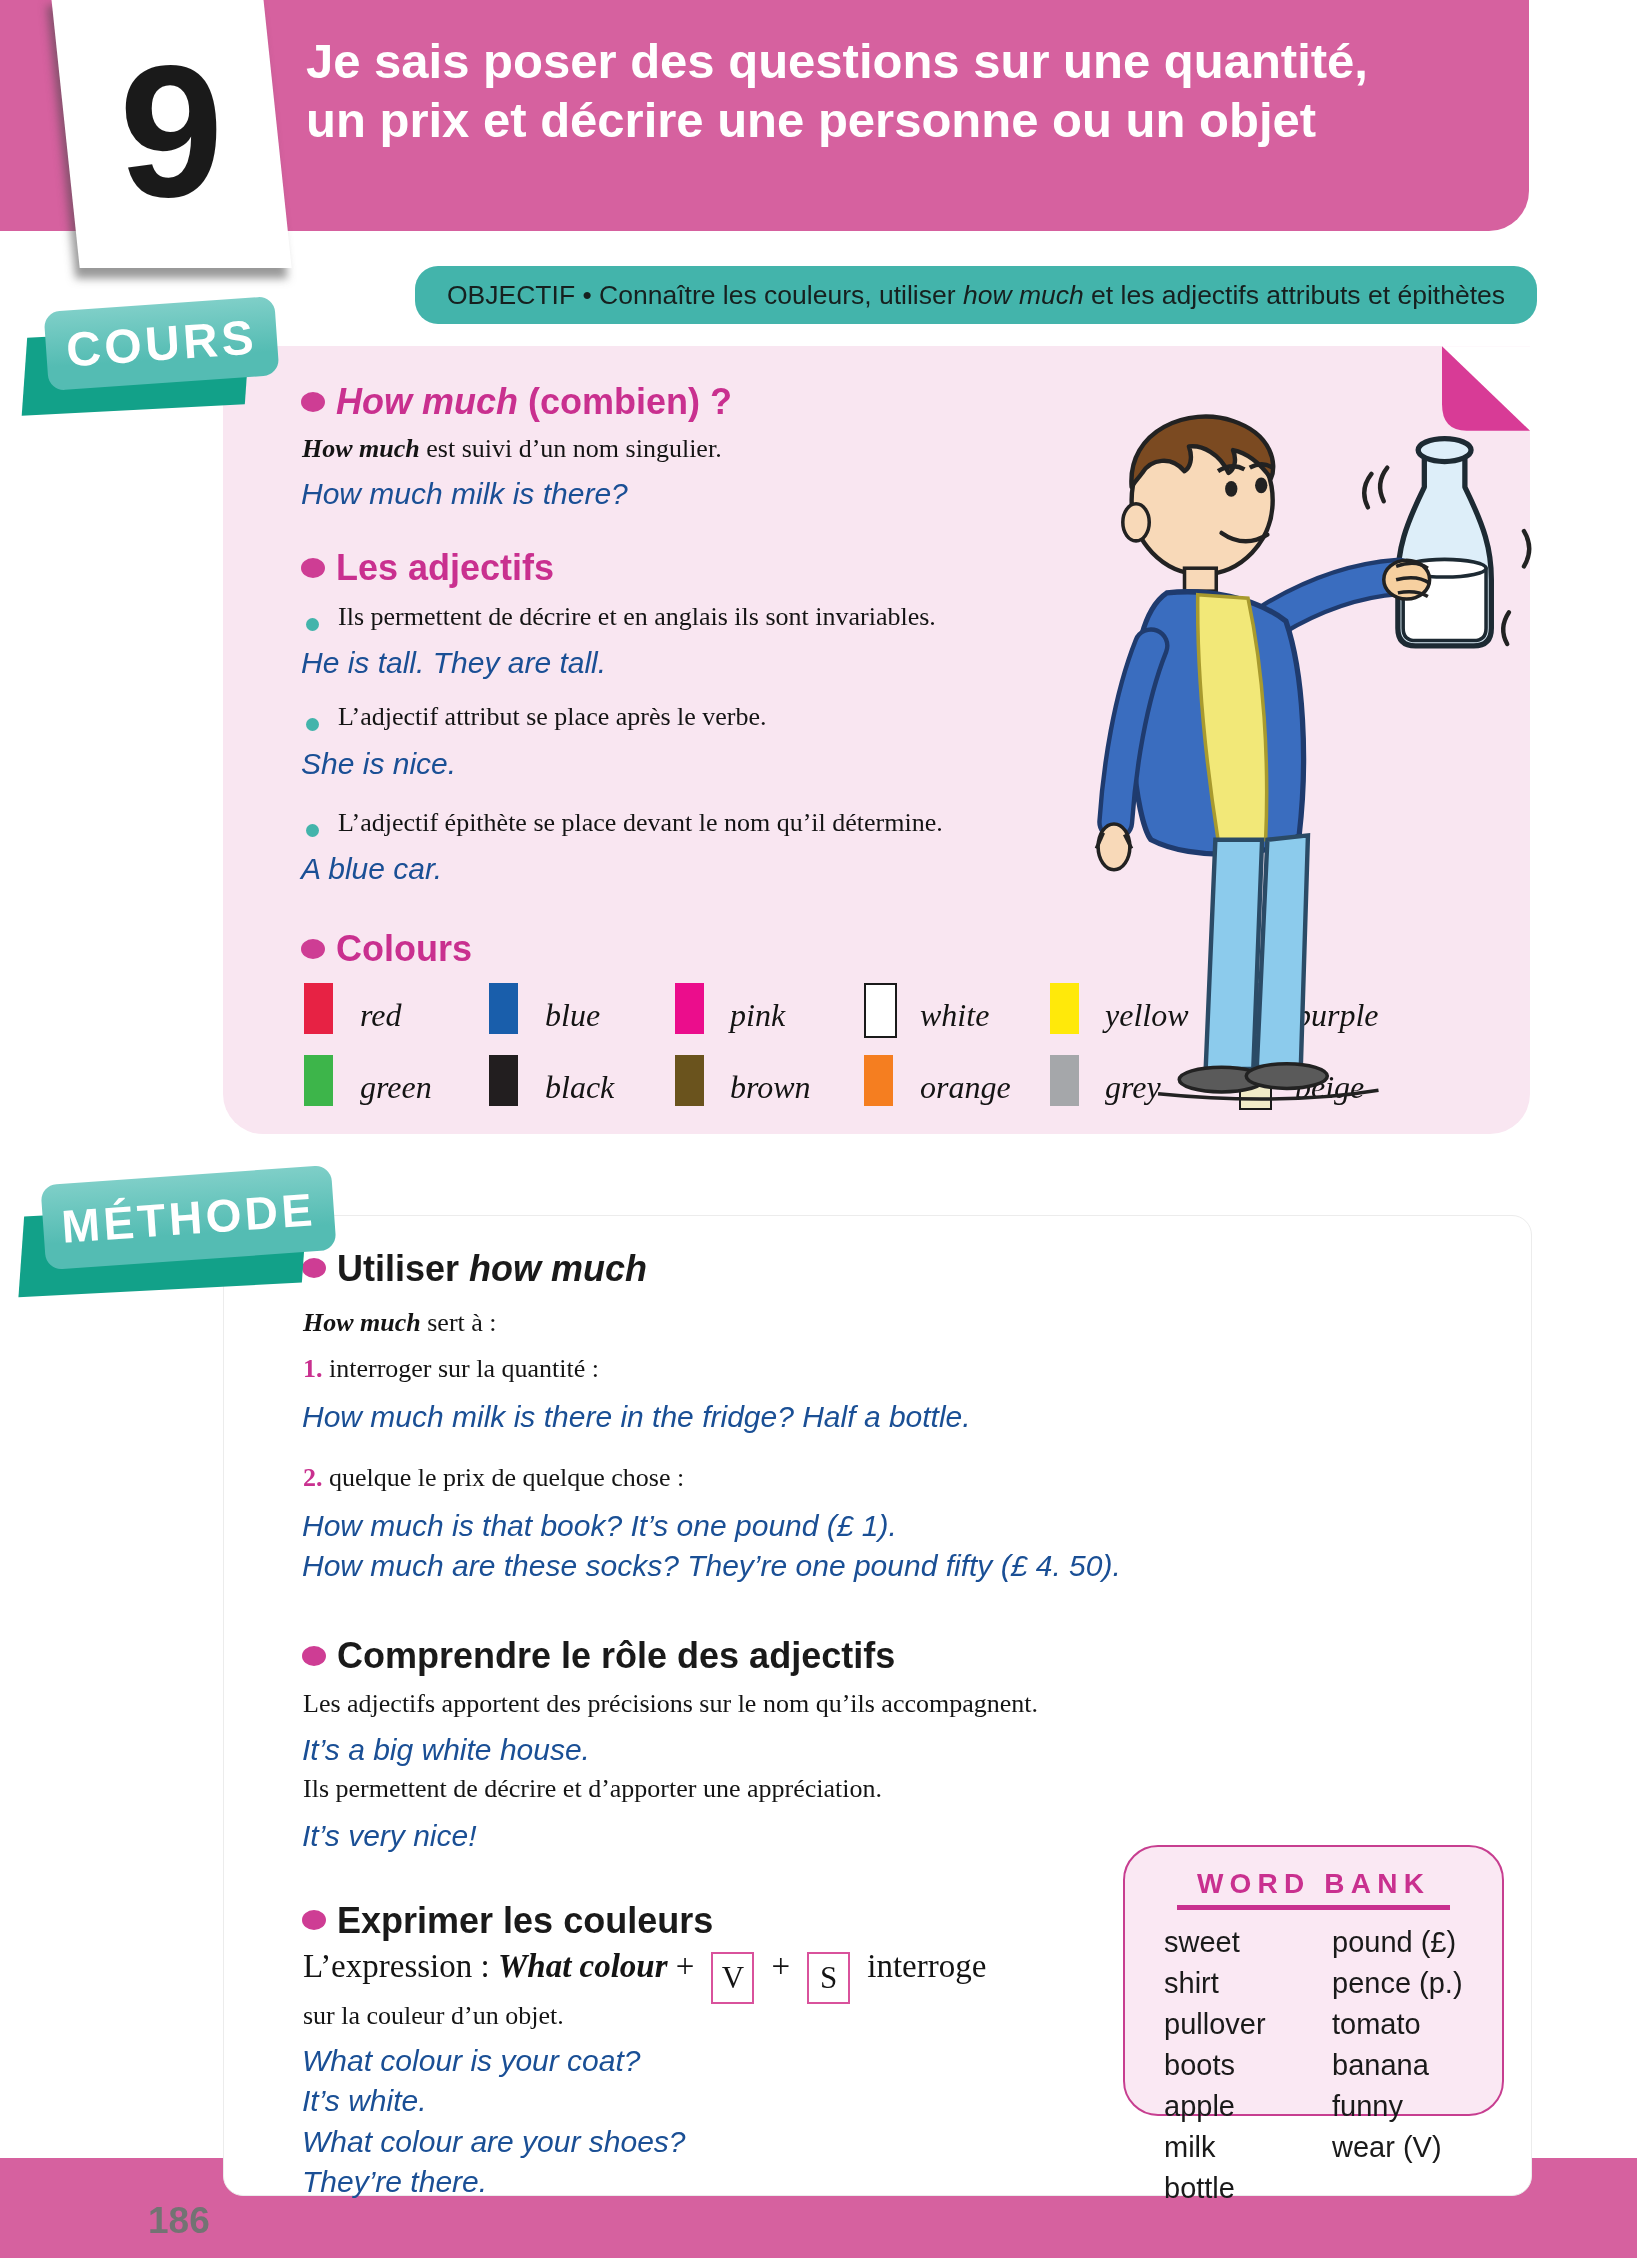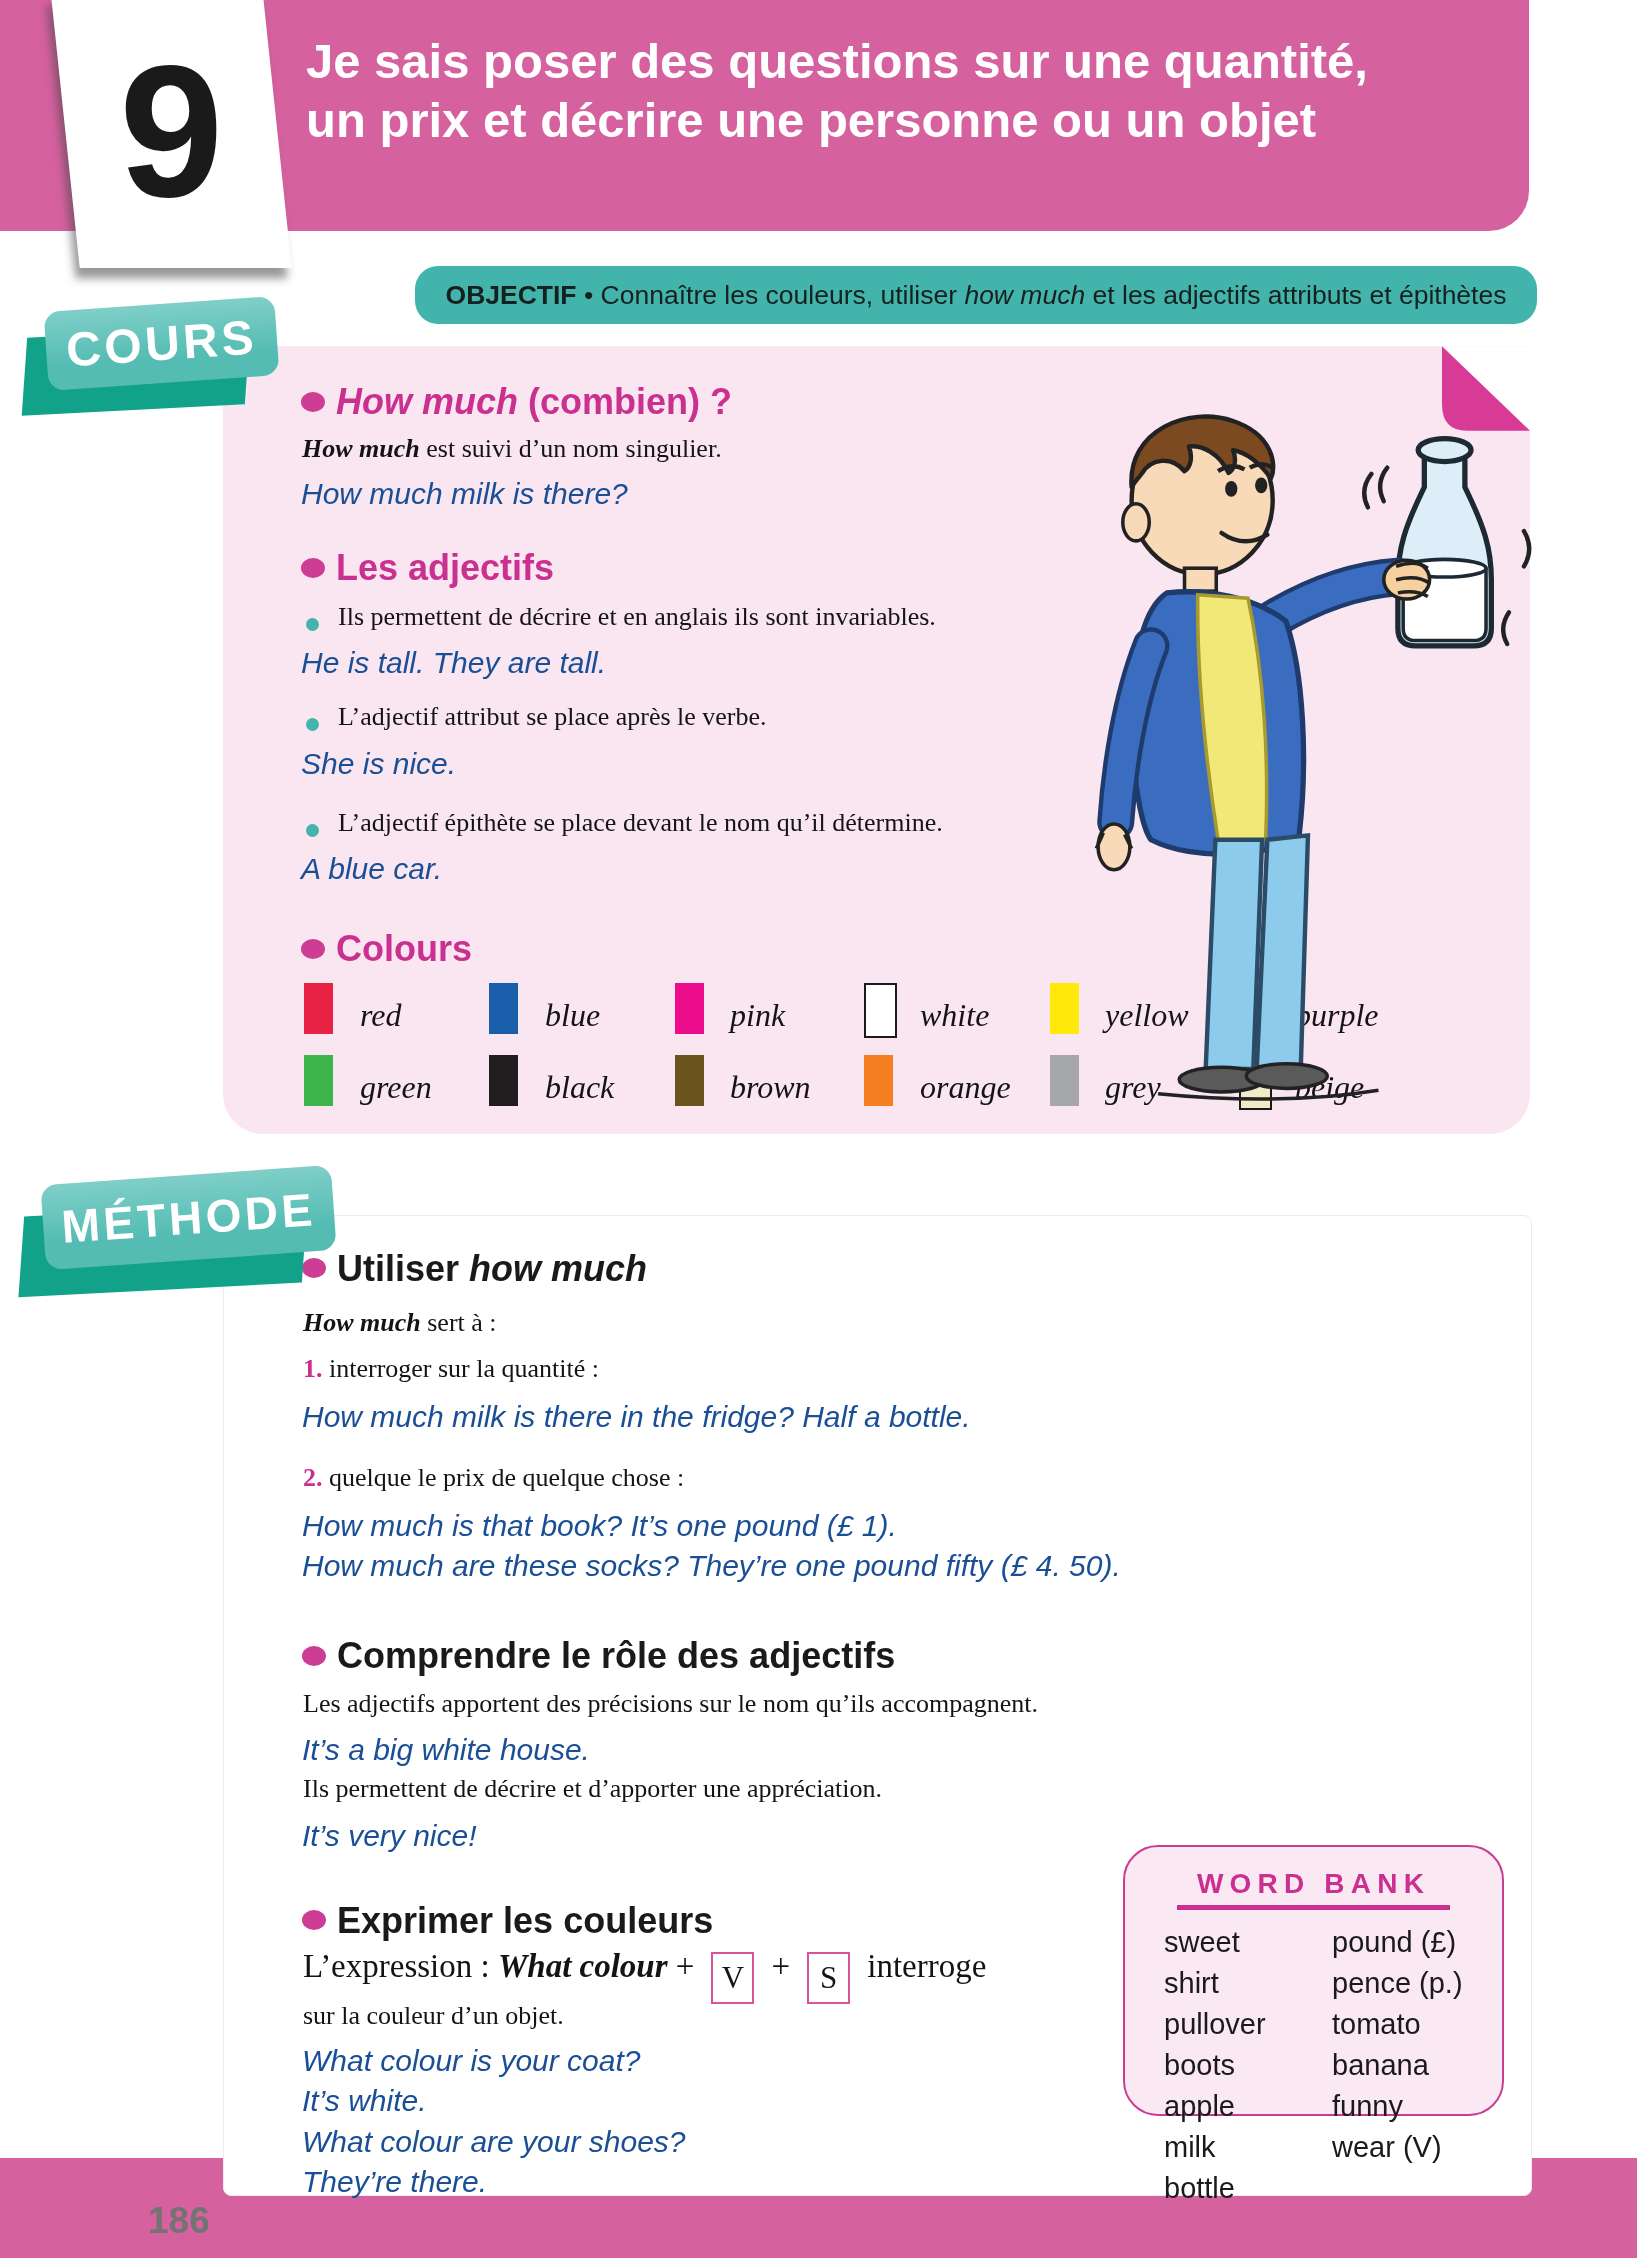--- a/index.html
+++ b/index.html
@@ -15,38 +15,38 @@
                 box-shadow:-5.3px 10.6px 8px rgba(70,70,70,.55);z-index:3;
                 display:flex;align-items:center;justify-content:center;}
   .chapter-number{transform:skewX(-6deg);font-family:"Liberation Sans",sans-serif;
                   font-weight:bold;font-size:187px;color:#1a1a1a;line-height:1;}
   .page-title{position:absolute;left:306px;top:32px;width:1217px;z-index:4;
               font-family:"Liberation Sans",sans-serif;font-weight:bold;font-size:49px;
               line-height:59px;color:#ffffff;letter-spacing:0px;}
   .objectif-band{position:absolute;left:415px;top:266px;width:1122px;height:58px;background:#43b4ab;
                  border-radius:23px;display:flex;align-items:center;justify-content:center;
                  font-family:"Liberation Sans",sans-serif;font-size:26.5px;color:#16201f;z-index:2;}
-  .objectif-band b{font-weight:bold;}
+  .objectif-band b{font-weight:normal;}
   .objectif-band .it{font-style:italic;}
   .objectif-band span{white-space:pre;}
 
   
   .tag{position:absolute;z-index:6;}
   .tag .tag-shadow{position:absolute;background:#12a189;transform:skewX(-7deg) rotate(-3deg);}
   .tag .tag-face{position:relative;background:linear-gradient(180deg,#7fcfc8 0%,#54bcb3 70%);
                  border-radius:16px;display:flex;align-items:center;justify-content:center;
                  color:#ffffff;font-family:"Liberation Sans",sans-serif;font-weight:bold;
                  letter-spacing:3.5px;transform:rotate(-4deg);}
 
   
   .cours-box{position:absolute;left:223px;top:346px;width:1307px;height:788px;background:#f9e6f1;
              border-radius:40px 0 40px 40px;z-index:1;}
   .fold-corner{position:absolute;top:0;right:0;width:88px;height:85px;}
   .methode-box{position:absolute;left:223px;top:1215px;width:1307px;height:979px;background:#ffffff;
-               border:1.8px solid #ececec;border-radius:8px;z-index:2;}
+               border:1.8px solid #ececec;border-radius:20px;z-index:2;}
   .footer-band{position:absolute;left:0;top:2158px;width:1637px;height:101px;background:#d6619f;z-index:1;}
   .page-number{position:absolute;left:148px;top:2200px;font-family:"Liberation Sans",sans-serif;
                font-size:37px;font-weight:bold;color:#737373;z-index:2;}
 
   
   .h-mag{position:absolute;font-family:"Liberation Sans",sans-serif;font-weight:bold;
          font-size:36px;color:#c9308f;white-space:nowrap;}
   .h-blk{position:absolute;font-family:"Liberation Sans",sans-serif;font-weight:bold;
          font-size:36px;color:#1a1a1a;white-space:nowrap;}
   .dot{position:absolute;width:24px;height:20px;border-radius:50%;background:#ce3d94;}

